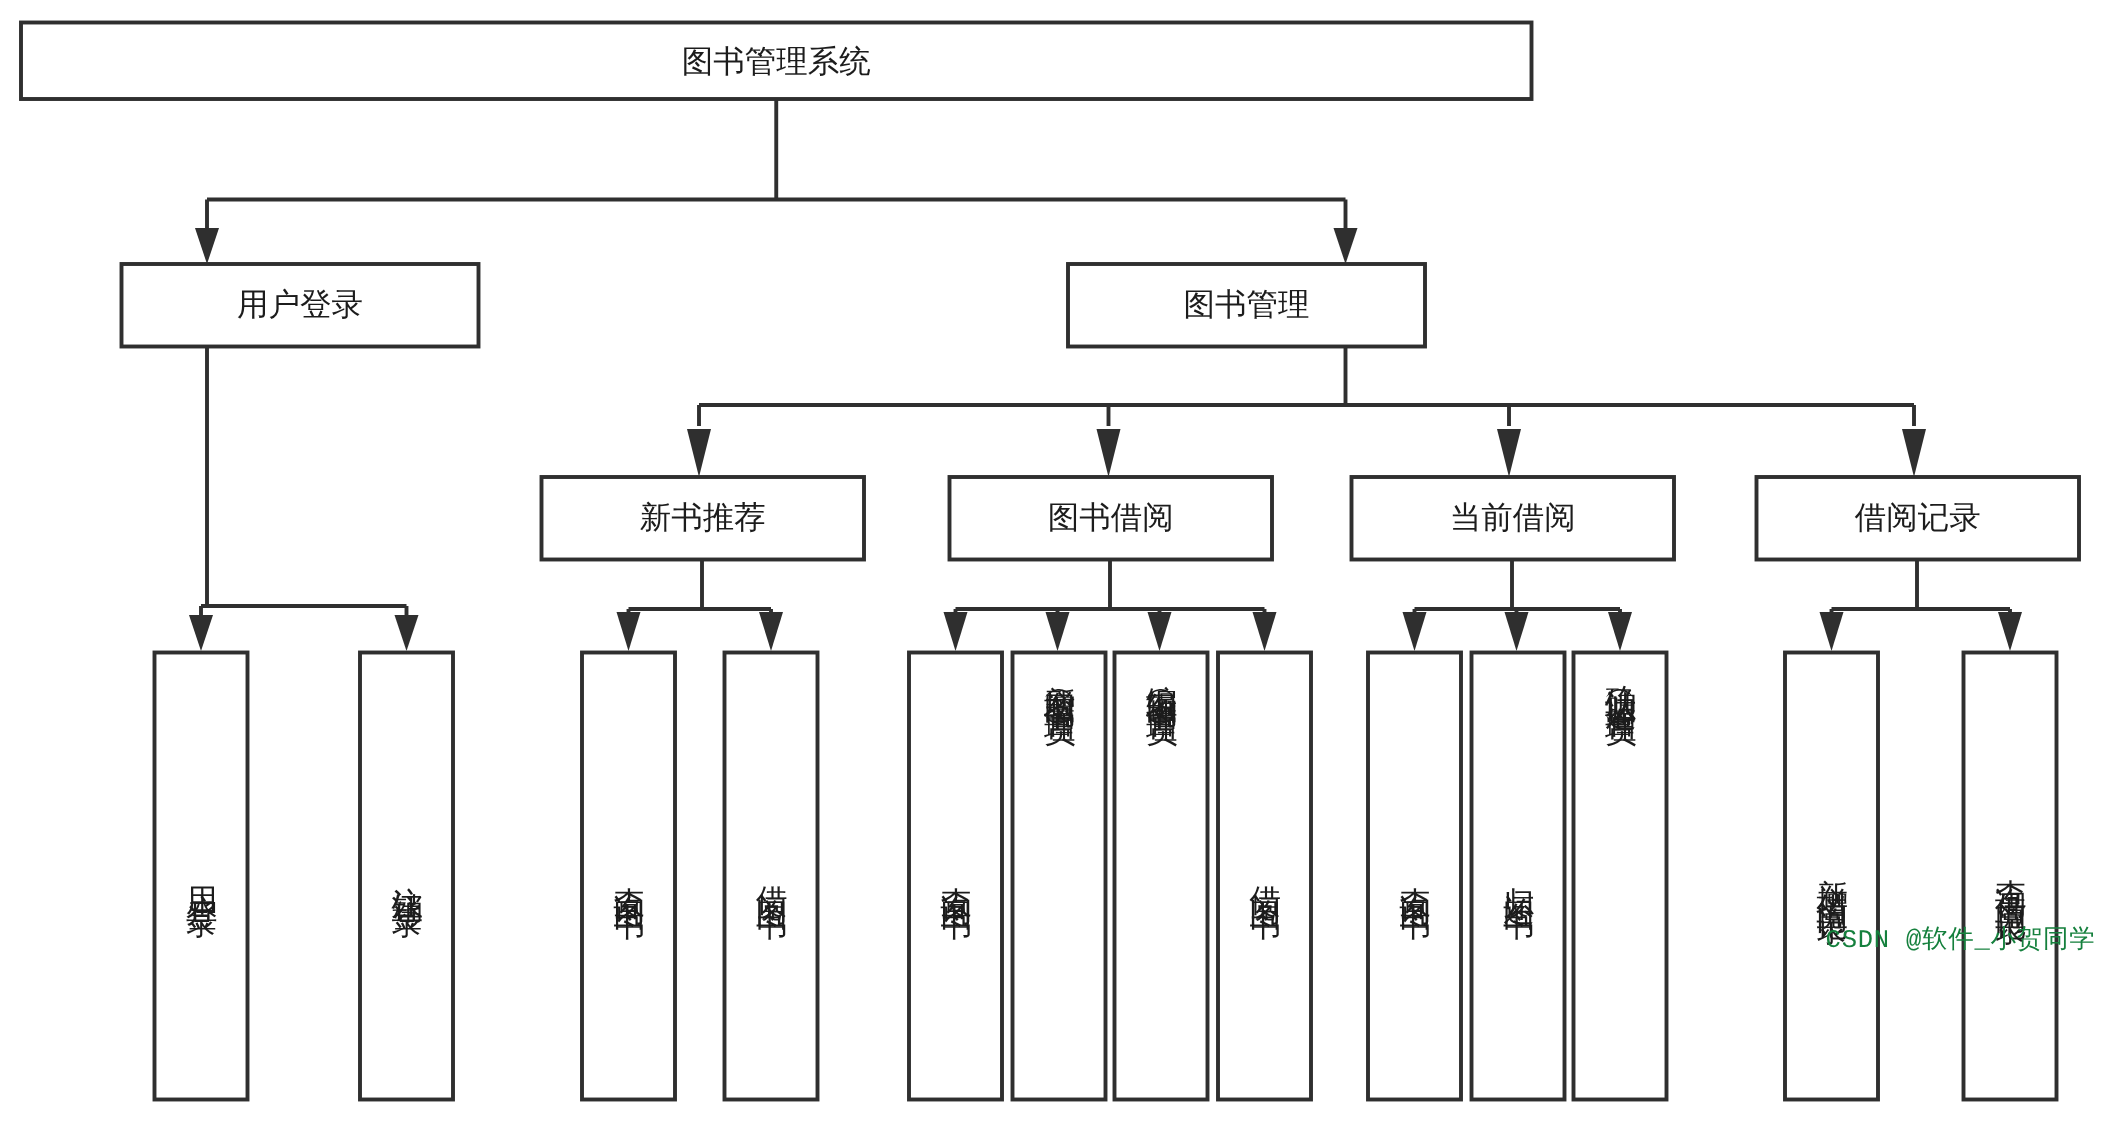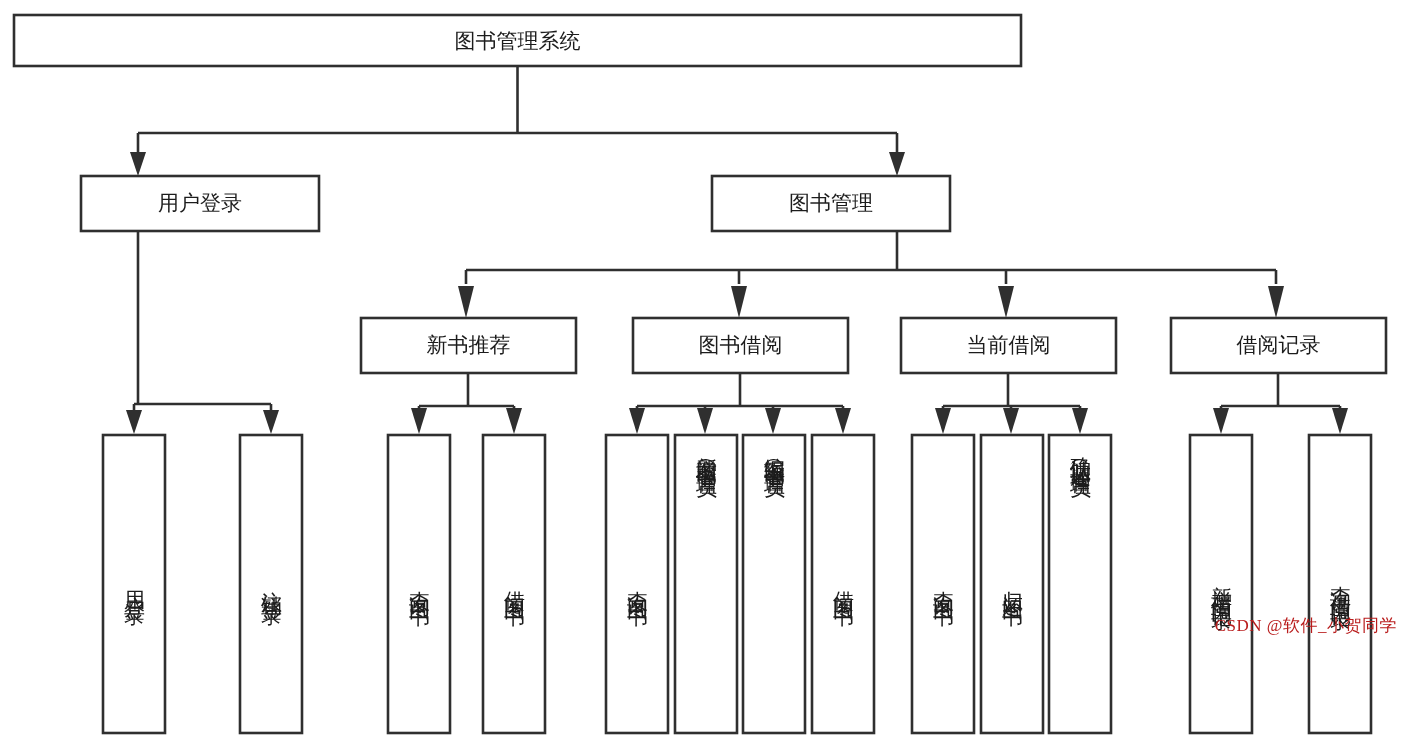--- a/index.html
+++ b/index.html
@@ -62,23 +62,23 @@
     position: absolute;
     display: flex;
     align-items: center;
     justify-content: center;
     pointer-events: none;
   }
   .watermark {
     position: absolute;
     right: 8px;
     bottom: 3px;
-    font-family: Liberation Serif, serif;
+    font-family: Liberation Mono, monospace;
     font-size: 17px;
-    color: #b91c1c;
+    color: #15803d;
     white-space: nowrap;
     letter-spacing: 0.5px;
   }
 </style>
 </head>
 <body>
 
 <div id="diagram-root">
 
   <svg class="flow" viewBox="0 0 1405 747" xmlns="http://www.w3.org/2000/svg">

